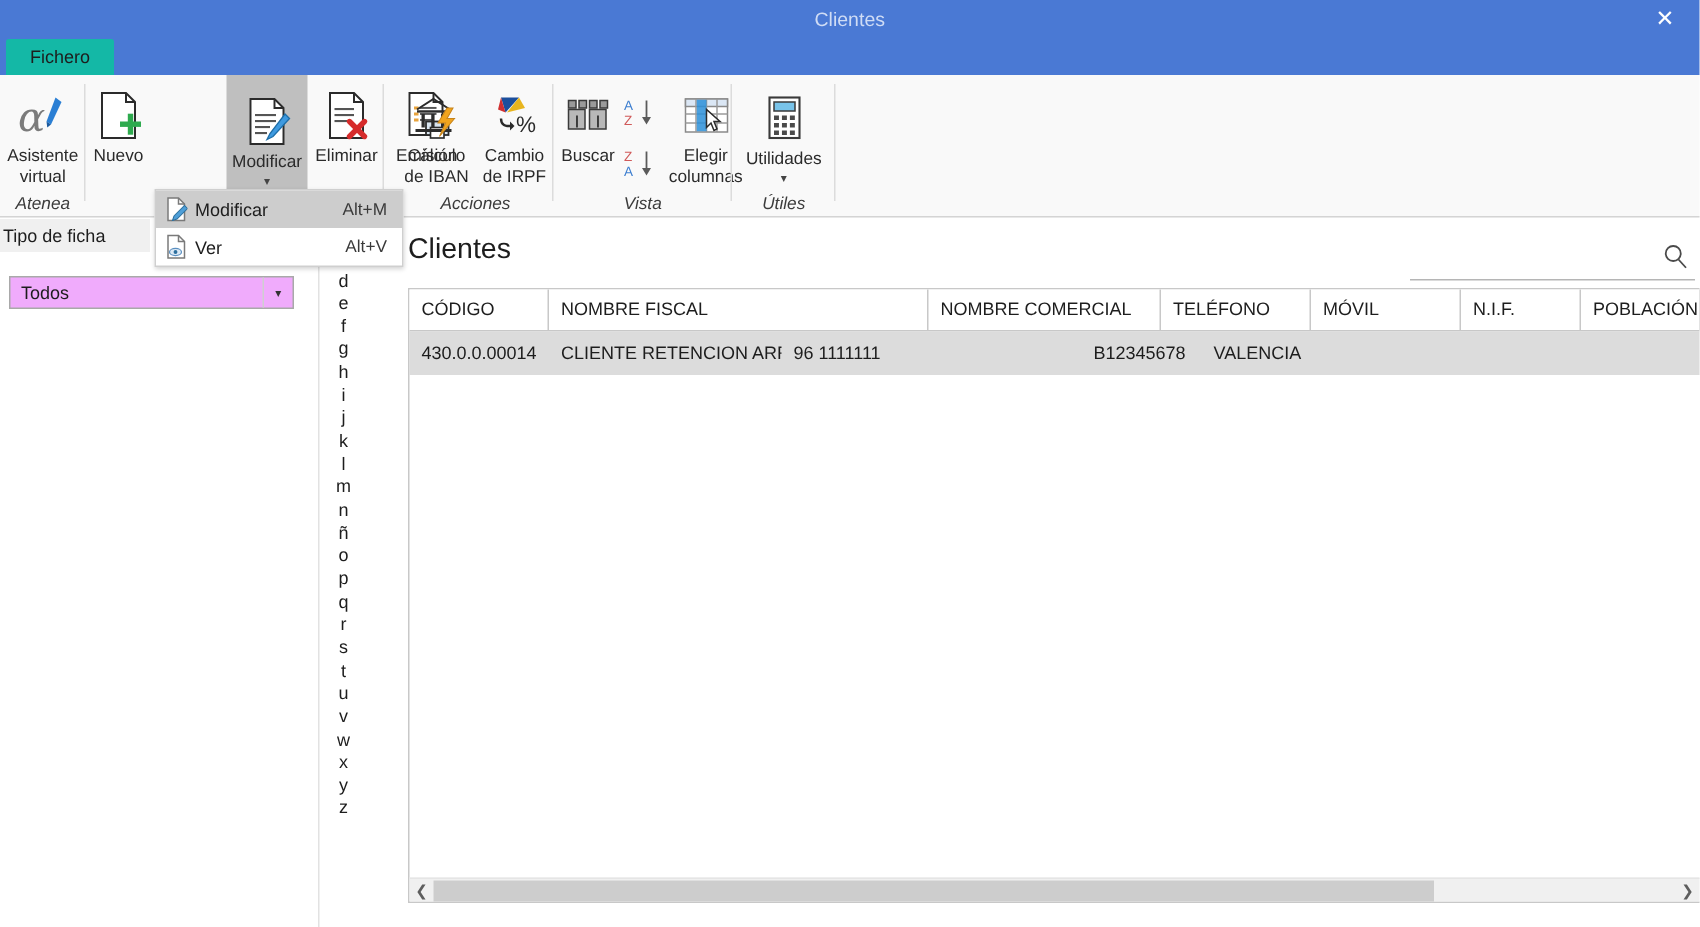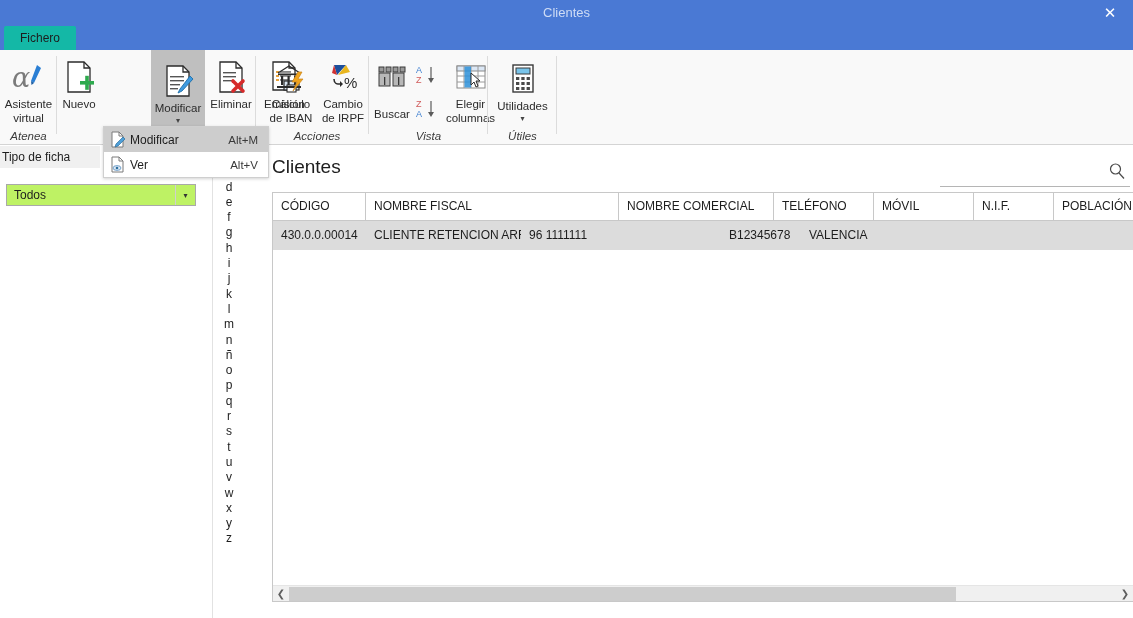--- a/index.html
+++ b/index.html
@@ -96,21 +96,21 @@
   #tipo-label-band {
     position: absolute; left: 0; top: 0; width: 100px; height: 22px;
     background: #f0f0f0;
   }
   #tipo-label {
     position: absolute; left: 2px; top: 0; height: 22px; line-height: 22px;
     font-size: 12px; color: #1d1d1d;
   }
   #tipo-select {
     position: absolute; left: 6px; top: 38px; width: 190px; height: 22px;
-    border: 1px solid #a9a9a9; background: #bef264;
+    border: 1px solid #a9a9a9; background: #f0abfc;
     font-size: 12px; color: #1d1d1d;
   }
   #tipo-select .val { position: absolute; left: 7px; top: 0; line-height: 20px; }
   #tipo-select .arw {
     position: absolute; right: 0; top: 0; width: 20px; height: 20px;
     display: flex; align-items: center; justify-content: center;
     font-size: 8px; color: #333; border-left: 1px solid #cfcfcf;
   }
 
   
@@ -317,21 +317,21 @@
           <text x="18" y="27" font-family="Liberation Sans, sans-serif" font-size="15" fill="#2b2b2b">%</text>
         </svg>
       </div>
       <div class="lbl">Cambio<br>de IRPF</div>
     </div>
     <div class="glabel">Acciones</div>
     <div class="sep"></div>
   </div>
 
   <div class="rgroup" style="left:369px;width:119px;">
-    <div class="rbtn" style="left:0;width:46px;gap:10px;">
+    <div class="rbtn" style="left:0;width:46px;">
       <div class="ico">
         <svg width="34" height="32" viewBox="0 0 34 32">
           <rect x="4" y="6" width="5" height="5" fill="#9a9a9a" stroke="#3a3a3a" stroke-width="1"></rect>
           <rect x="11" y="6" width="5" height="5" fill="#9a9a9a" stroke="#3a3a3a" stroke-width="1"></rect>
           <rect x="18" y="6" width="5" height="5" fill="#9a9a9a" stroke="#3a3a3a" stroke-width="1"></rect>
           <rect x="25" y="6" width="5" height="5" fill="#9a9a9a" stroke="#3a3a3a" stroke-width="1"></rect>
           <rect x="4" y="12" width="11" height="13" fill="#b8b8b8" stroke="#3a3a3a" stroke-width="1"></rect>
           <rect x="18" y="12" width="11" height="13" fill="#b8b8b8" stroke="#3a3a3a" stroke-width="1"></rect>
           <rect x="9" y="16" width="1.3" height="8" fill="#3a3a3a"></rect>
           <rect x="23" y="16" width="1.3" height="8" fill="#3a3a3a"></rect>

